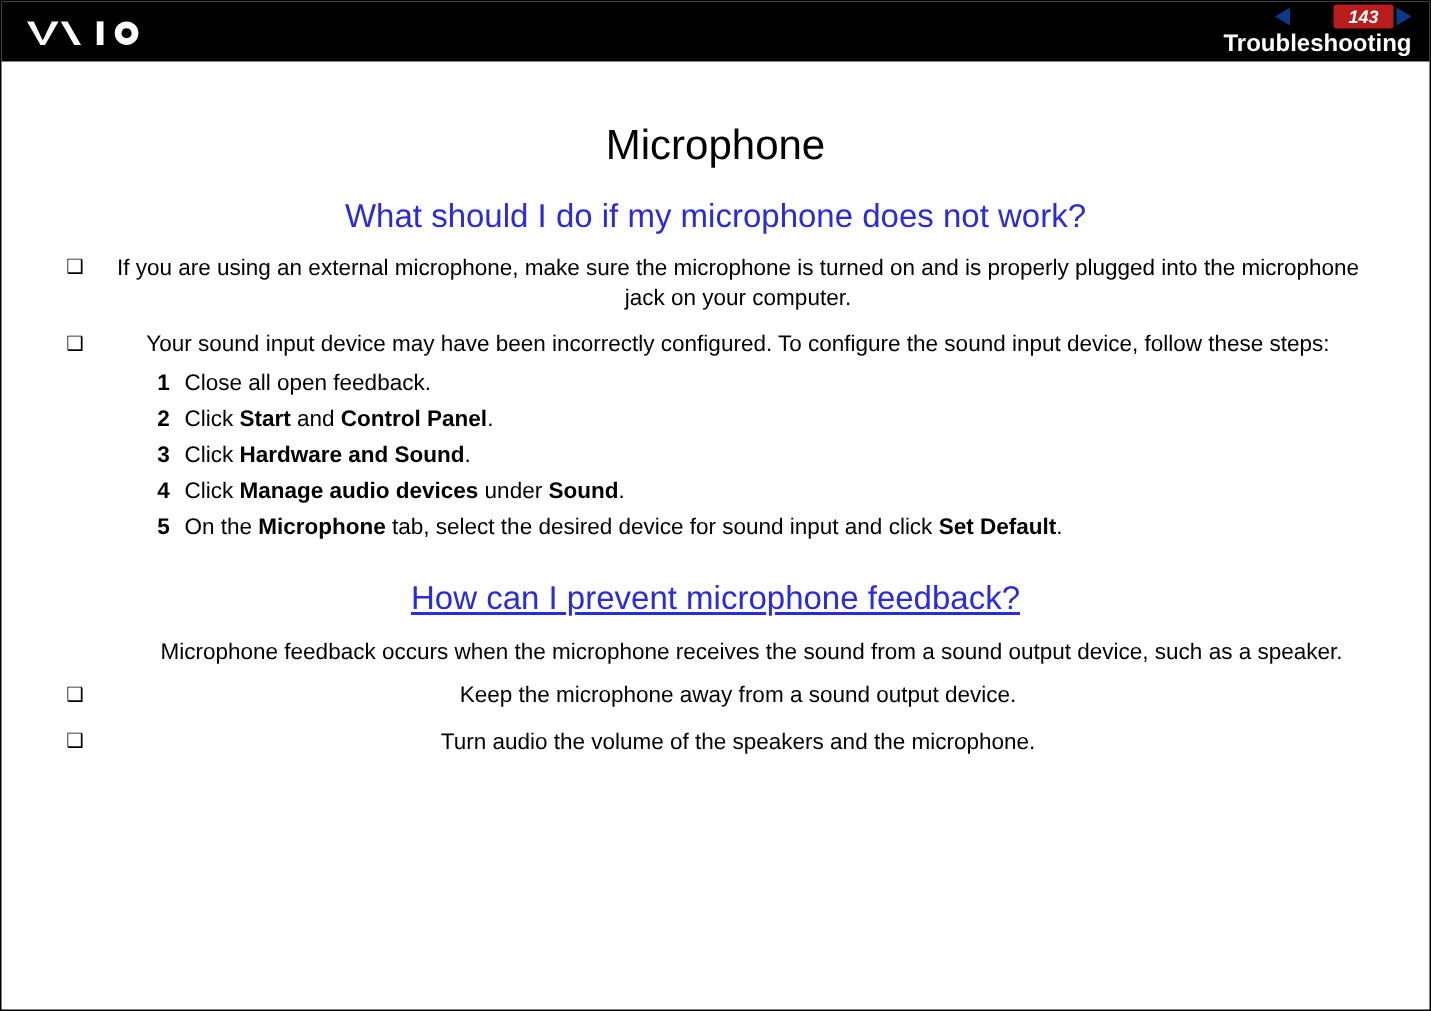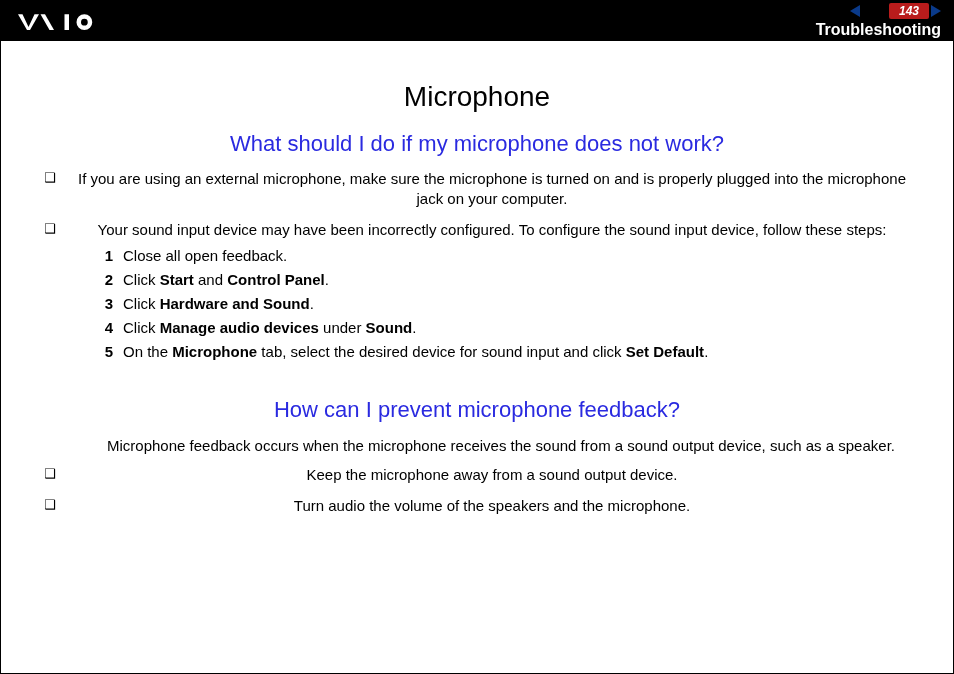--- a/index.html
+++ b/index.html
@@ -11,21 +11,21 @@
   .hdr-right { display: flex; flex-direction: column; align-items: flex-end; gap: 2px; }
   .page-nav { display: flex; align-items: center; gap: 2px; font-size: 12px; }
   .page-badge { background: #b91c1c; color: #fff; font-style: italic; font-weight: bold; font-size: 12px; padding: 1px 10px; border-radius: 2px; margin-left: 27px; }
   .tri { width: 0; height: 0; border-top: 6px solid transparent; border-bottom: 6px solid transparent; }
   .tri-left { border-right: 10px solid #0a3a8a; }
   .tri-right { border-left: 10px solid #0a3a8a; }
   .section-label { font-weight: bold; font-size: 16px; }
   .content { padding: 40px 34px 0 34px; text-align: center; }
   h1 { font-weight: normal; font-size: 28px; margin-bottom: 18px; }
   h2 { font-weight: normal; font-size: 22px; color: #2a2ae0; margin-bottom: 12px; }
-  h2.second { margin-top: 33px; }
+  h2.second { margin-top: 22px; text-decoration: underline; }
   .bullet-list { list-style: none; }
   .bullet-list > li { display: flex; font-size: 15px; line-height: 1.35; margin-bottom: 10px; }
   .bullet-list .marker { width: 30px; flex-shrink: 0; font-size: 13px; }
   .bullet-list .txt { flex: 1; }
   .num-list { list-style: none; margin-left: 30px; margin-top: 4px; }
   .num-list > li { display: flex; font-size: 15px; line-height: 1.6; }
   .num-list .num { width: 28px; flex-shrink: 0; font-weight: bold; }
   .para { font-size: 15px; line-height: 1.5; margin-bottom: 8px; margin-left: 48px; }
   b { font-weight: bold; }
 </style>

